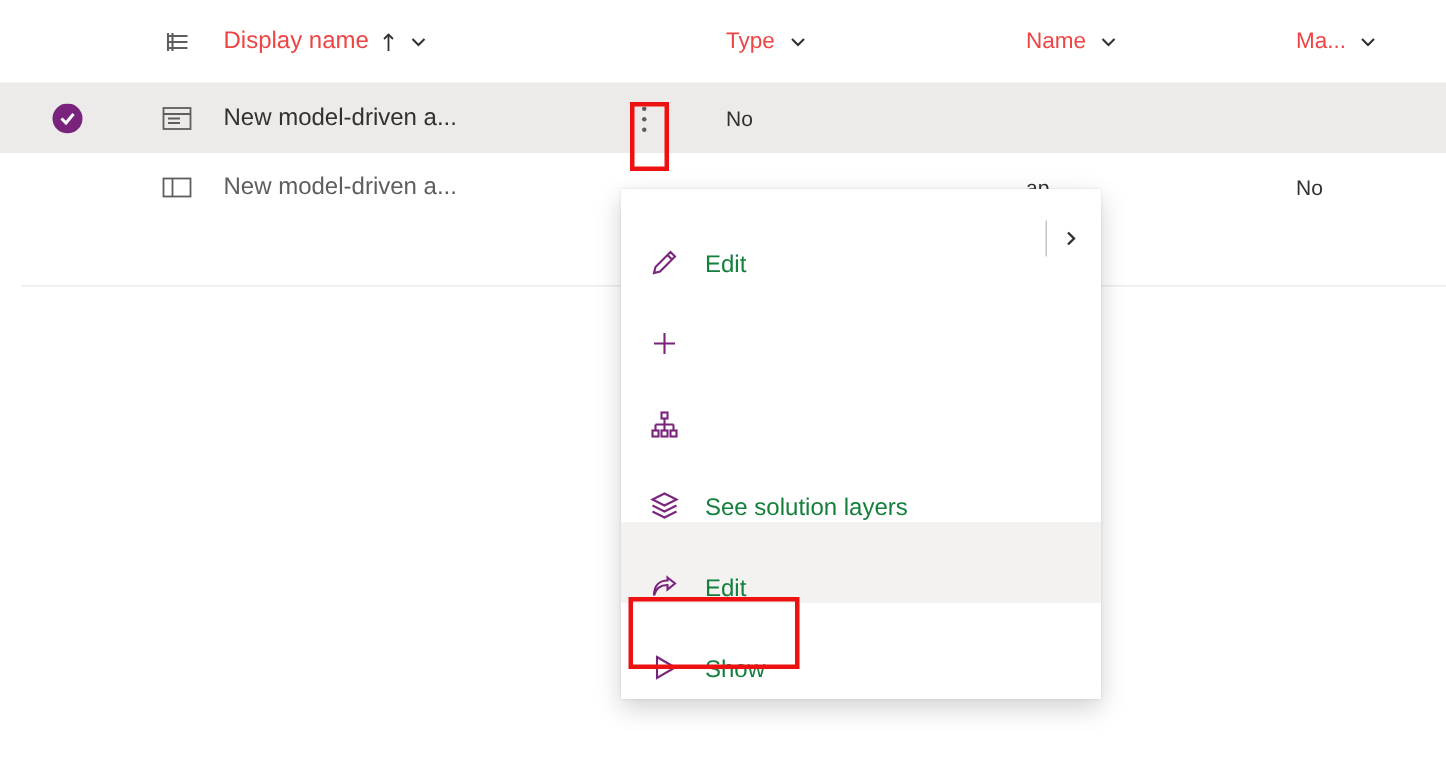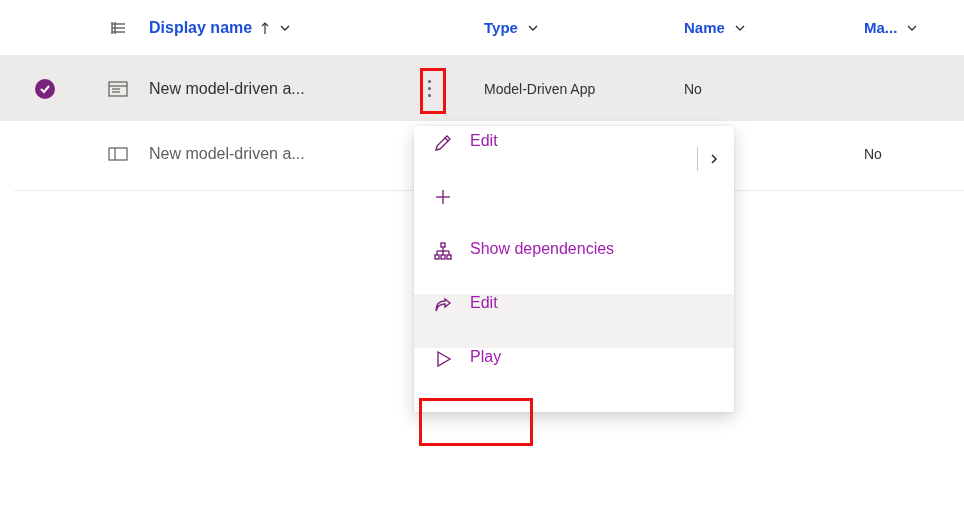--- a/index.html
+++ b/index.html
@@ -17,25 +17,24 @@
   .table { width: 100%; }
   .row {
     display: grid;
     grid-template-columns: 90px 55px 255px 80px 200px 180px 104px;
     align-items: center;
     height: 60px;
   }
   .header-row {
     height: 56px;
     border-bottom: 1px solid #edebe9;
-    color: #1d4ed8;
+    color: #ef4444;
     font-size: 15px;
-    font-weight: bold;
-  }
-  .data-row { height: 65px; }
+  }
+  .data-row { height: 46px; }
   .data-row.selected { background: #edebe9; }
   .data-row:not(.selected) .cell-display { color: #605e5c; }
   .cell { padding: 0 4px; white-space: nowrap; overflow: hidden; text-overflow: ellipsis; }
   .cell-select { display:flex; justify-content:center; align-items:center; }
   .cell-icon { display:flex; justify-content:center; align-items:center; }
   .cell-display { font-size: 16px; }
   .cell-menu { display:flex; justify-content:flex-start; align-items:center; padding-left: 20px; }
   .header-cell { display:flex; align-items:center; gap:8px; }
   .header-cell .chev { display:inline-flex; }
   .check-icon {
@@ -49,25 +48,25 @@
   .context-menu {
     position: absolute;
     left: 414px;
     top: 126px;
     width: 320px;
     background: #fff;
     box-shadow: 0 6px 16px rgba(0,0,0,0.18), 0 0 2px rgba(0,0,0,0.1);
     padding: 6px 0 10px 0;
   }
   .menu-item {
-    display:flex; align-items:flex-start; gap:16px;
+    display:flex; align-items:flex-end; gap:16px;
     height: 54px;
     padding: 0 18px;
     font-size: 16px;
-    color: #a21caf;
+    color: #15803d;
     cursor: pointer;
     position: relative;
   }
   .menu-item .micon { width:22px; height:22px; display:flex; align-items:center; justify-content:center; color:#7a237c; }
   .menu-item .submenu-indicator {
     position:absolute; right:14px; top:50%; transform:translateY(-50%);
     display:flex; align-items:center; gap:10px; color:#323130;
   }
   .menu-divider-vert {
     width:1px; height:24px; background:#c8c6c4;
@@ -143,21 +142,20 @@
       </svg>
     </div>
     <div class="cell cell-display">New model-driven a...</div>
     <div class="cell cell-menu">
       <div class="kebab">
         <span></span>
           <span></span>
           <span></span>
       </div>
     </div>
-    <div class="cell">Model-Driven App</div>
     <div class="cell">No</div>
   </div>
 
   <div class="row data-row">
     <div class="cell cell-select"></div>
     <div class="cell cell-icon">
       <svg width="20" height="14" viewBox="0 0 20 14" stroke="#605e5c" stroke-width="1.2" fill="none">
         <rect x="1" y="1" width="18" height="12"></rect>
           <line x1="7" y1="1" x2="7" y2="13"></line>
       </svg>
@@ -204,34 +202,43 @@
           <rect x="2" y="14" width="4" height="4"></rect>
           <rect x="8" y="14" width="4" height="4"></rect>
           <rect x="14" y="14" width="4" height="4"></rect>
           <line x1="10" y1="6" x2="10" y2="10"></line>
           <line x1="4" y1="14" x2="4" y2="10"></line>
           <line x1="16" y1="14" x2="16" y2="10"></line>
           <line x1="4" y1="10" x2="16" y2="10"></line>
           <line x1="10" y1="10" x2="10" y2="14"></line>
         </svg>
     </span>
-    <span>Show dependencies</span>
+  </div>
+  <div class="menu-item">
+    <span class="micon">
+      <svg width="20" height="20" viewBox="0 0 20 20" stroke="#7a237c" stroke-width="1.4" fill="none">
+          <polygon points="10,2 18,6 10,10 2,6"></polygon>
+          <polyline points="2,10 10,14 18,10"></polyline>
+          <polyline points="2,14 10,18 18,14"></polyline>
+        </svg>
+    </span>
+    <span>See solution layers</span>
   </div>
   <div class="menu-item" style="background:#f3f2f1;">
     <span class="micon">
       <svg width="20" height="20" viewBox="0 0 20 20" stroke="#7a237c" stroke-width="1.4" fill="none">
           <path d="M12 4l5 4-5 4V9c-5 0-8 3-9 7 0-7 4-10 9-10V4z"></path>
         </svg>
     </span>
     <span>Edit</span>
   </div>
   <div class="menu-item">
     <span class="micon">
       <svg width="20" height="20" viewBox="0 0 20 20" stroke="#7a237c" stroke-width="1.4" fill="none">
           <polygon points="5,3 17,10 5,17"></polygon>
         </svg>
     </span>
-    <span>Play</span>
+    <span>Show</span>
   </div>
 </div>
 
 <div class="callout" style="left:420px; top:68px; width:26px; height:46px;"></div>
 <div class="callout" style="left:419px; top:398px; width:114px; height:48px;"></div>
 
 </body></html>

